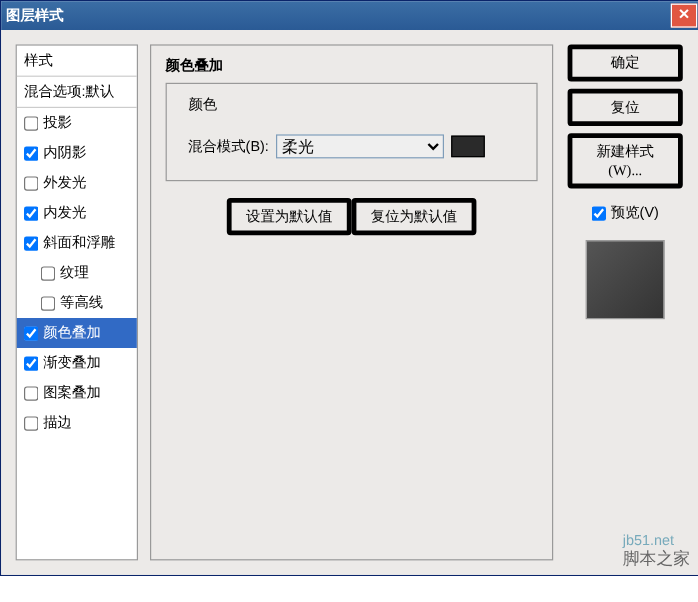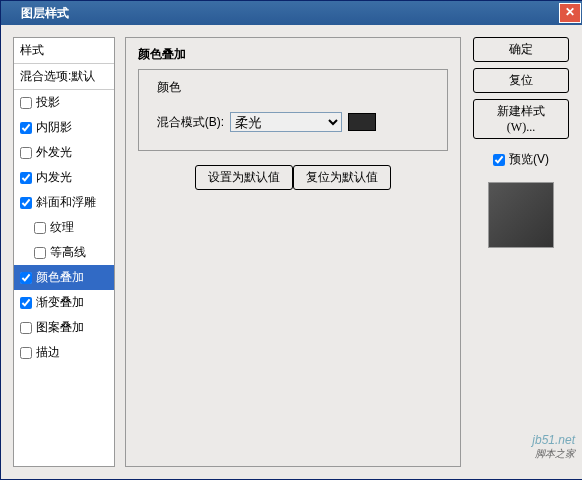--- a/index.html
+++ b/index.html
@@ -1,46 +1,46 @@
 <!DOCTYPE html>
 <html><head>
 <meta charset="utf-8">
 <style>
 body{margin:0;font:12px "Microsoft YaHei",SimSun,sans-serif;background:#fff;color:#000}
 .dialog{width:582px;border:1px solid #0a246a}
-.titlebar{background:linear-gradient(#3b6ea5,#2a5a95);color:#fff;height:24px;display:flex;align-items:center;padding:0 2px 0 20px;font-weight:bold}
+.titlebar{background:linear-gradient(#3b6ea5,#2a5a95);color:#fff;height:24px;display:flex;align-items:center;padding:0 2px 0 4px;font-weight:bold}
 .titlebar .spacer{flex:1}
 .close-btn{width:20px;height:18px;background:#e15642;border:1px solid #fff;color:#fff;text-align:center;line-height:16px;font-weight:bold;cursor:pointer}
 .content{display:flex;padding:12px;background:#eceae8;gap:10px;height:454px;box-sizing:border-box;position:relative}
 .styles-panel{width:100px;border:1px solid #999;background:#fff;padding:0}
 .panel-header{padding:4px 6px;border-bottom:1px solid #ccc}
 .item{padding:4px 6px;display:flex;align-items:center;gap:4px;cursor:pointer}
 .item.sub{padding-left:20px}
 .item.selected{background:#316ac5;color:#fff}
 .item.blend{border-bottom:1px solid #ccc}
 input[type=checkbox]{margin:0;width:12px;height:12px}
 .main-panel{border:1px solid #999;background:#eceae8;flex:1;padding:8px 12px}
 .fieldset{border:1px solid #999;padding:10px;margin-top:6px}
 .fieldset-label{margin:-18px 16px 8px 4px;background:#eceae8;display:inline-block;padding:0 4px}
 .main-title{font-weight:bold}
 .row{display:flex;align-items:center;margin:8px 0;gap:6px}
 .label{min-width:75px;text-align:right}
-select{width:112px;height:20px;border:1px solid #7f9db9}
+select{width:140px;height:20px;border:1px solid #7f9db9}
 .swatch{width:26px;height:16px;background:#2a2a2a;border:1px solid #000}
 .slider{position:relative;width:130px;height:6px;border-bottom:1px solid #888}
 .slider-thumb{position:absolute;right:8px;top:-4px;width:0;height:0;border:5px solid transparent;border-top:8px solid #555}
 input.num{width:36px;height:16px;border:1px solid #7f9db9;text-align:center}
 .btn-row{display:flex;justify-content:center;margin-top:14px}
-button{background:#eceae8;border:1px solid #000000;border-radius:3px;padding:3px 12px;cursor:pointer;font:12px "Microsoft YaHei"}
+button{background:#eceae8;border:4px solid #000000;border-radius:3px;padding:3px 12px;cursor:pointer;font:12px "Microsoft YaHei"}
 .right-panel{width:100px;display:flex;flex-direction:column;gap:6px;align-items:center}
 .right-panel button{width:96px}
 .preview-chk{margin-top:6px;display:flex;align-items:center;gap:4px}
 .preview-box{width:64px;height:64px;background:linear-gradient(135deg,#555,#333);border:1px solid #999;margin-top:8px}
-.watermark{position:absolute;right:8px;bottom:18px;color:#7ab;font-family:Arial;font-style:italic}
-.watermark small{display:block;font-size:10px;color:#666;text-align:right}
+.watermark{position:absolute;right:8px;bottom:4px;color:#7ab;font-family:Arial;}
+.watermark small{display:block;font-size:14px;color:#666;text-align:right}
 </style>
 </head>
 <body>
 
 <div class="dialog">
   <div class="titlebar">
     <span>图层样式</span>
     <span class="spacer"></span>
     <div class="close-btn">✕</div>
   </div>

